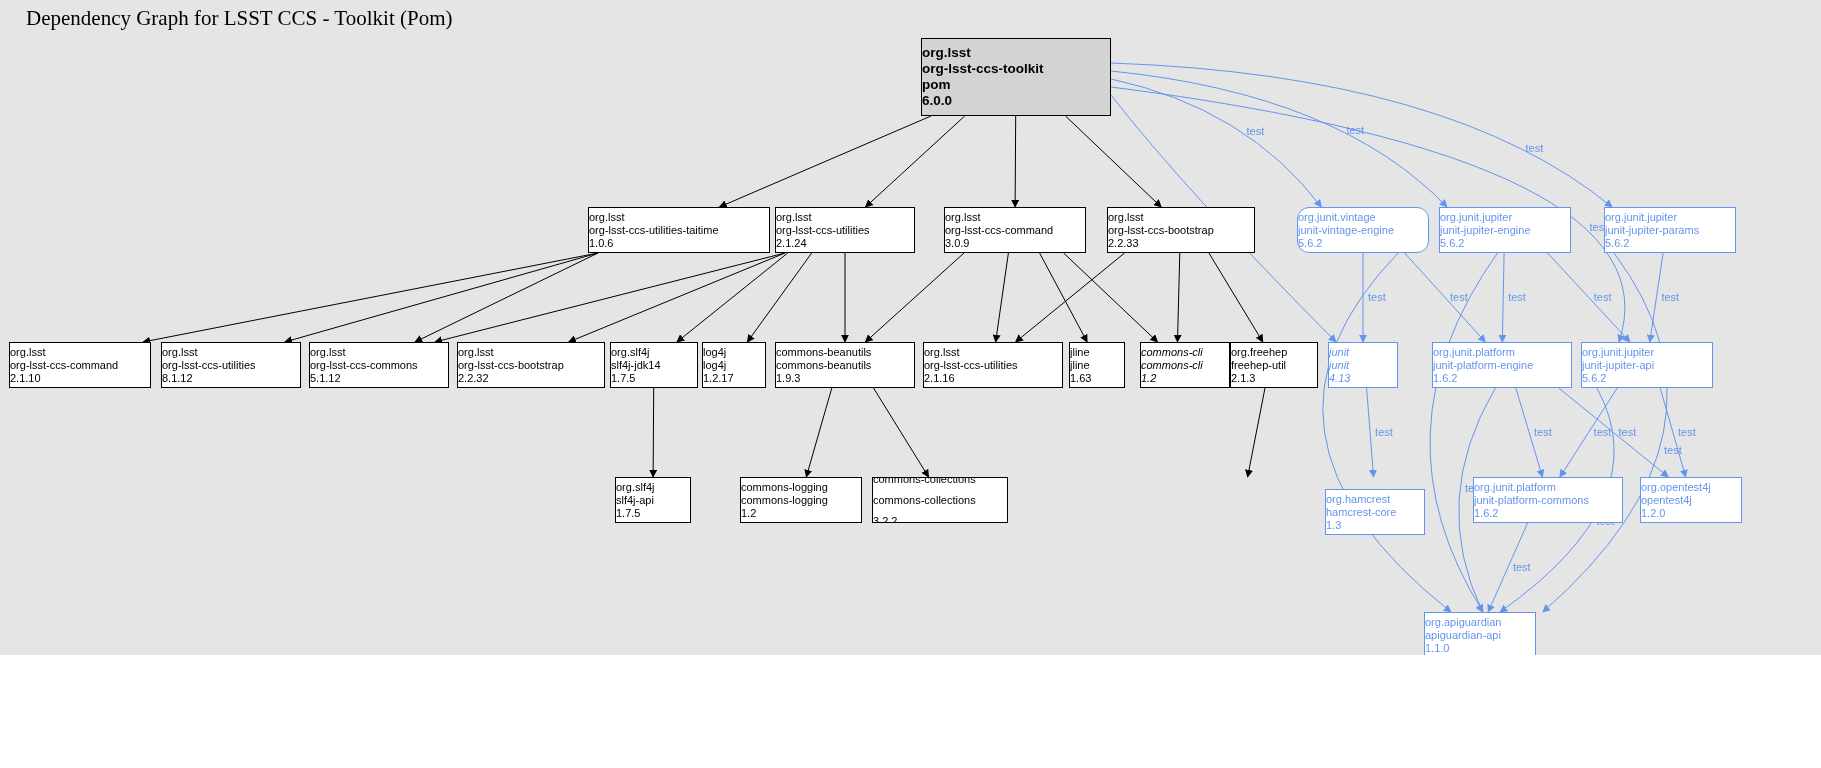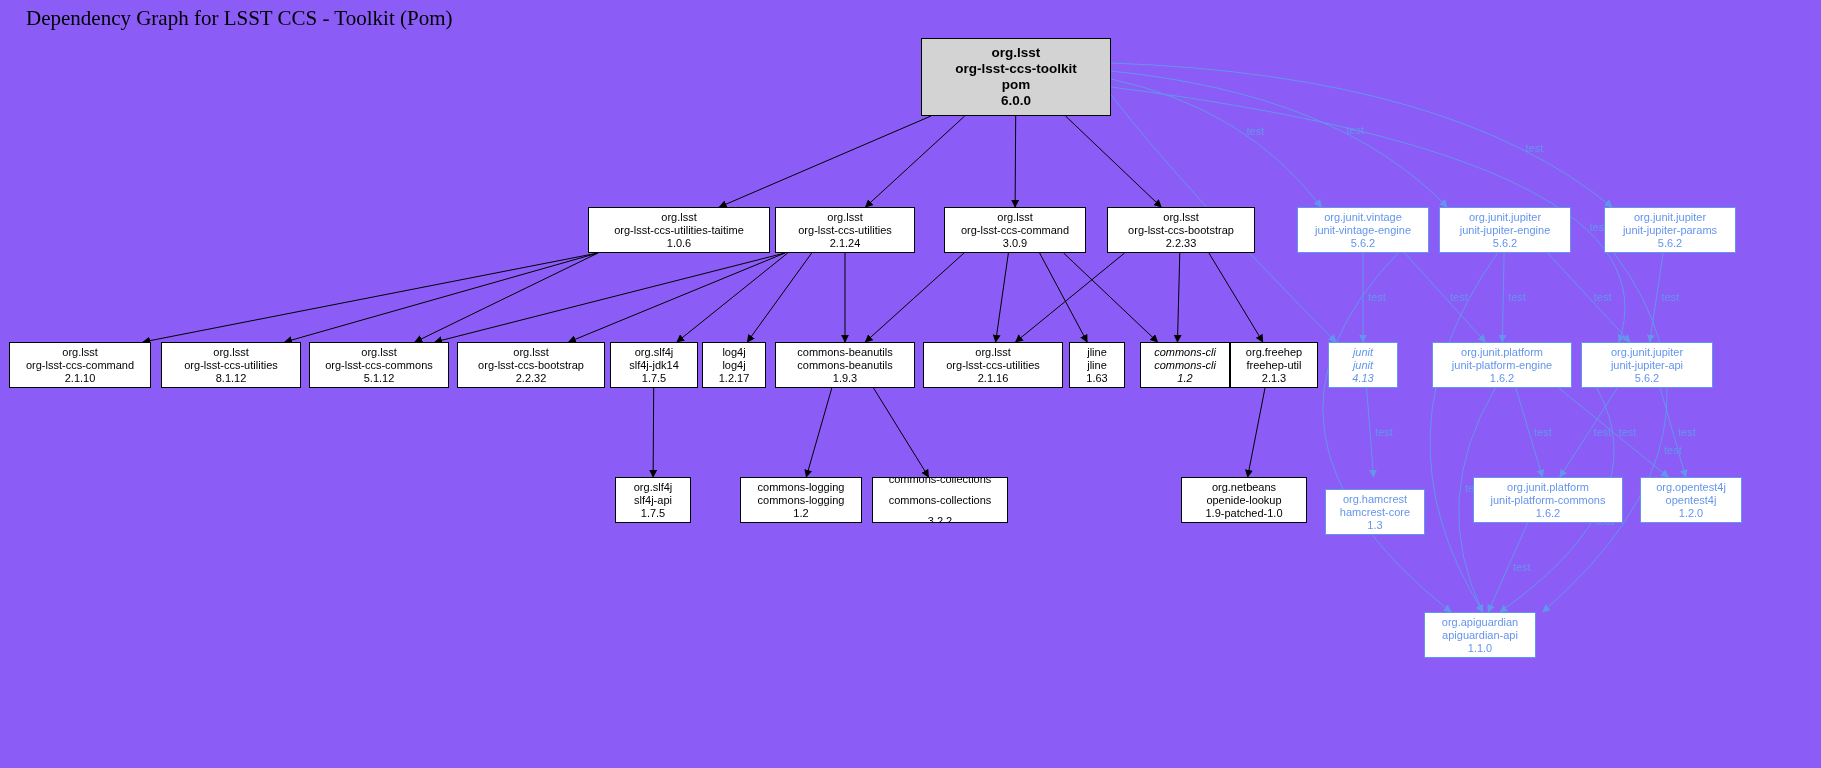--- a/index.html
+++ b/index.html
@@ -1,20 +1,20 @@
 <!DOCTYPE html>
 <html><head>
 <meta charset="utf-8">
 <style>
   html, body { margin: 0; padding: 0; background: #ffffff; }
   #canvas {
     position: relative;
     width: 1821px;
-    height: 768px;
-    background: #8b5cf6;
+    height: 655px;
+    background: #e5e5e5;
     overflow: hidden;
     font-family: "Liberation Sans", sans-serif;
   }
   #page-title {
     position: absolute;
     left: 26px;
     top: 6px;
     font-family: "Liberation Serif", serif;
     font-size: 21px;
     color: #000000;
@@ -26,21 +26,21 @@
     z-index: 1;
   }
   #nodes-layer { position: absolute; left: 0; top: 0; width: 100%; height: 100%; z-index: 2; pointer-events: none; }
   .node {
     position: absolute;
     box-sizing: border-box;
     background: #ffffff;
     border: 1px solid #000000;
     display: flex;
     flex-direction: column;
-    align-items: center;
+    align-items: flex-start;
     justify-content: center;
     text-align: center;
     font-size: 11px;
     line-height: 13px;
     color: #000000;
     overflow: hidden;
     pointer-events: auto;
   }
   .node.root {
     background: #d3d3d3;
@@ -161,21 +161,21 @@
       <div class="node" style="left: 944px; top: 207px; width: 142px; height: 46px;">
         <div>org.lsst</div>
         <div>org-lsst-ccs-command</div>
         <div>3.0.9</div>
       </div>
       <div class="node" style="left: 1107px; top: 207px; width: 148px; height: 46px;">
         <div>org.lsst</div>
         <div>org-lsst-ccs-bootstrap</div>
         <div>2.2.33</div>
       </div>
-      <div class="node test" style="left: 1297px; top: 207px; width: 132px; height: 46px;">
+      <div class="node test" style="left: 1297px; top: 207px; width: 132px; height: 46px; border-radius: 12px;">
         <div>org.junit.vintage</div>
         <div>junit-vintage-engine</div>
         <div>5.6.2</div>
       </div>
       <div class="node test" style="left: 1439px; top: 207px; width: 132px; height: 46px;">
         <div>org.junit.jupiter</div>
         <div>junit-jupiter-engine</div>
         <div>5.6.2</div>
       </div>
       <div class="node test" style="left: 1604px; top: 207px; width: 132px; height: 46px;">
@@ -261,25 +261,20 @@
       <div class="node" style="left: 740px; top: 477px; width: 122px; height: 46px;">
         <div>commons-logging</div>
         <div>commons-logging</div>
         <div>1.2</div>
       </div>
       <div class="node" style="left: 872px; top: 477px; width: 136px; height: 46px; gap: 8px;">
         <div>commons-collections</div>
         <div>commons-collections</div>
         <div>3.2.2</div>
       </div>
-      <div class="node" style="left: 1181px; top: 477px; width: 126px; height: 46px;">
-        <div>org.netbeans</div>
-        <div>openide-lookup</div>
-        <div>1.9-patched-1.0</div>
-      </div>
       <div class="node test" style="left: 1325px; top: 477px; width: 100px; height: 46px; margin-top: 12px;">
         <div>org.hamcrest</div>
         <div>hamcrest-core</div>
         <div>1.3</div>
       </div>
       <div class="node test" style="left: 1473px; top: 477px; width: 150px; height: 46px;">
         <div>org.junit.platform</div>
         <div>junit-platform-commons</div>
         <div>1.6.2</div>
       </div>

